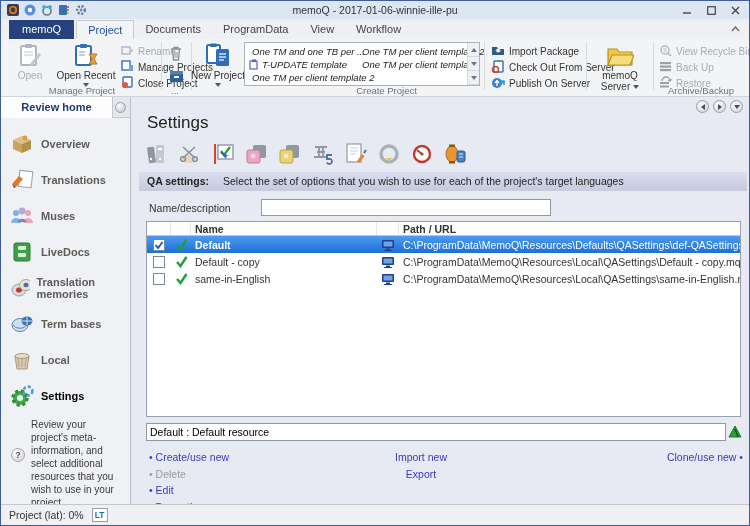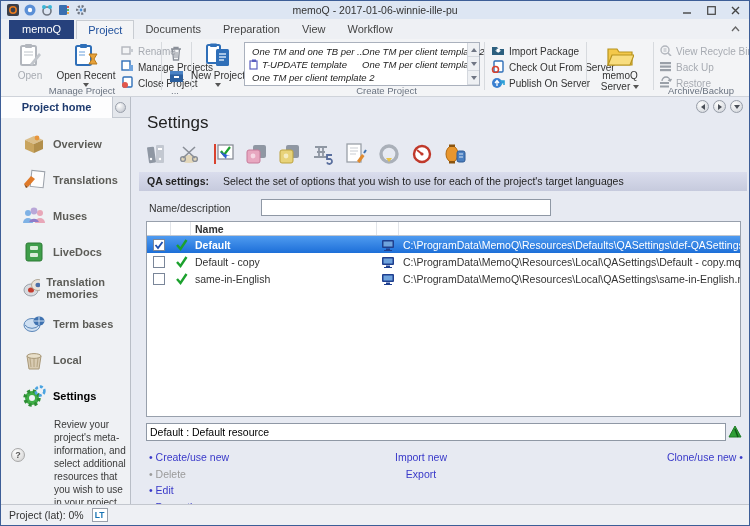--- a/index.html
+++ b/index.html
@@ -42,26 +42,26 @@
   .tri-up { width:0;height:0;border-left:3px solid transparent;border-right:3px solid transparent;border-bottom:4px solid #707684; }
   .tri-down { width:0;height:0;border-left:3px solid transparent;border-right:3px solid transparent;border-top:4px solid #707684; }
 
   
   .main { position:absolute; left:0; top:96px; width:100%; height:409px; }
   .sidebar { position:absolute; left:0; top:0; width:130px; height:100%; background:#eff1f4; border-right:1px solid #b9bec7; }
   .sb-header { position:relative; height:21px; background:#e4e7ec; border-bottom:1px solid #c3c8d0; }
   .sb-tab { position:absolute; left:0; top:0; width:112px; height:21px; background:#fdfdfe; border-right:1px solid #c3c8d0; font-weight:bold; color:#1e3a6e; font-size:11px; line-height:21px; text-align:center; }
   .sb-sphere { position:absolute; left:114px; top:5px; width:11px; height:11px; border-radius:50%; background:radial-gradient(circle at 35% 30%, #fff, #b9bec7); border:1px solid #9aa0ab; }
   .sb-items { padding-top:8px; }
-  .sb-item { display:flex; align-items:center; gap:6px; height:36px; padding-left:20px; cursor:pointer; }
+  .sb-item { display:flex; align-items:center; gap:6px; height:36px; padding-left:8px; cursor:pointer; }
   .sb-item .sb-lbl { font-size:11px; font-weight:bold; color:#5c5c57; }
   .sb-item.active .sb-lbl { color:#000; }
   .sb-help { display:flex; gap:5px; padding:4px 4px 0 30px; position:relative; }
   .sb-help .qmark { position:absolute; left:10px; top:34px; width:14px; height:14px; border-radius:50%; background:radial-gradient(circle at 35% 30%, #fff, #cfcfcf); border:1px solid #a8a8a8; font-size:9px; font-weight:bold; color:#555; text-align:center; line-height:13px; }
-  .sb-help .htxt { font-size:10px; color:#3a3a3a; line-height:13px; width:92px;margin-left:23px; }
+  .sb-help .htxt { font-size:10px; color:#3a3a3a; line-height:13px; width:92px; }
 
   .content { position:absolute; left:130px; top:0; width:620px; height:100%; background:#e7eaf2; }
   .navbtns { position:absolute; top:3px; right:8px; display:flex; gap:4px; }
   .navbtn { width:13px; height:13px; border-radius:50%; background:radial-gradient(circle at 35% 30%, #fdfdfd, #cdd1d8); border:1px solid #979da8; display:flex; align-items:center; justify-content:center; }
   .tri-l { width:0;height:0;border-top:3px solid transparent;border-bottom:3px solid transparent;border-right:4px solid #4a4f58; }
   .tri-r { width:0;height:0;border-top:3px solid transparent;border-bottom:3px solid transparent;border-left:4px solid #4a4f58; }
   .tri-d { width:0;height:0;border-left:3px solid transparent;border-right:3px solid transparent;border-top:4px solid #4a4f58; }
   .page-title { position:absolute; left:16px; top:16px; font-size:17px; color:#222; font-weight:normal; }
   .s-toolbar { position:absolute; left:13px; top:44px; display:flex; gap:5px; }
   .s-toolbar .tbtn { width:28px; height:26px; display:flex; align-items:center; justify-content:center; }
@@ -160,21 +160,21 @@
             <path d="M1 1 L8 8 M8 1 L1 8" stroke="#444" stroke-width="1.4"></path>
           </svg>
         </span>
     </div>
   </div>
 
   <div class="tabrow">
     <div class="tab apptab">memoQ</div>
     <div class="tab active">Project</div>
     <div class="tab">Documents</div>
-    <div class="tab">Preparation</div>
+    <div class="tab">ProgramData</div>
     <div class="tab">View</div>
     <div class="tab">Workflow</div>
     <div class="ribbon-collapse">
         <svg width="9" height="6">
           <path d="M1 5 L4.5 1 L8 5" fill="none" stroke="#666" stroke-width="1.3"></path>
         </svg>
       </div>
   </div>
 
   <div class="ribbon">
@@ -378,21 +378,21 @@
           </svg></span>
       <span>Restore</span>
     </div>
     <div class="glabel" style="left:654px;width:92px;">Archive/Backup</div>
   </div>
 
   <div class="main">
 
     <div class="sidebar">
       <div class="sb-header">
-        <span class="sb-tab">Project home</span>
+        <span class="sb-tab">Review home</span>
         <span class="sb-sphere"></span>
       </div>
       <div class="sb-items">
         <div class="sb-item">
           <svg width="26" height="24">
               <path d="M4 8 L13 4 L22 8 L13 12 Z" fill="#dbbf8a"></path>
               <path d="M4 8 V17 L13 21 V12 Z" fill="#c9a55f"></path>
               <path d="M22 8 V17 L13 21 V12 Z" fill="#b28f4b"></path>
               <circle cx="16" cy="6" r="2.4" fill="#e8963c"></circle>
             </svg>
@@ -567,20 +567,21 @@
         <label>Name/description</label>
         <input type="text" value="" style="">
       </div>
 
       <div class="qtable">
         <div class="trow head">
           <span class="c1"></span>
           <span class="c2"></span>
           <span class="c3">Name</span>
           <span class="c4"></span>
+          <span class="c5">Path / URL</span>
         </div>
 
         <div class="trow sel">
           <span class="c1">
               <span class="cb">
                 <svg width="10" height="10">
                   <path d="M1.5 5 l2.5 3 l4.5 -6" fill="none" stroke="#1f4fae" stroke-width="1.8"></path>
                 </svg>
               </span>
             </span>

